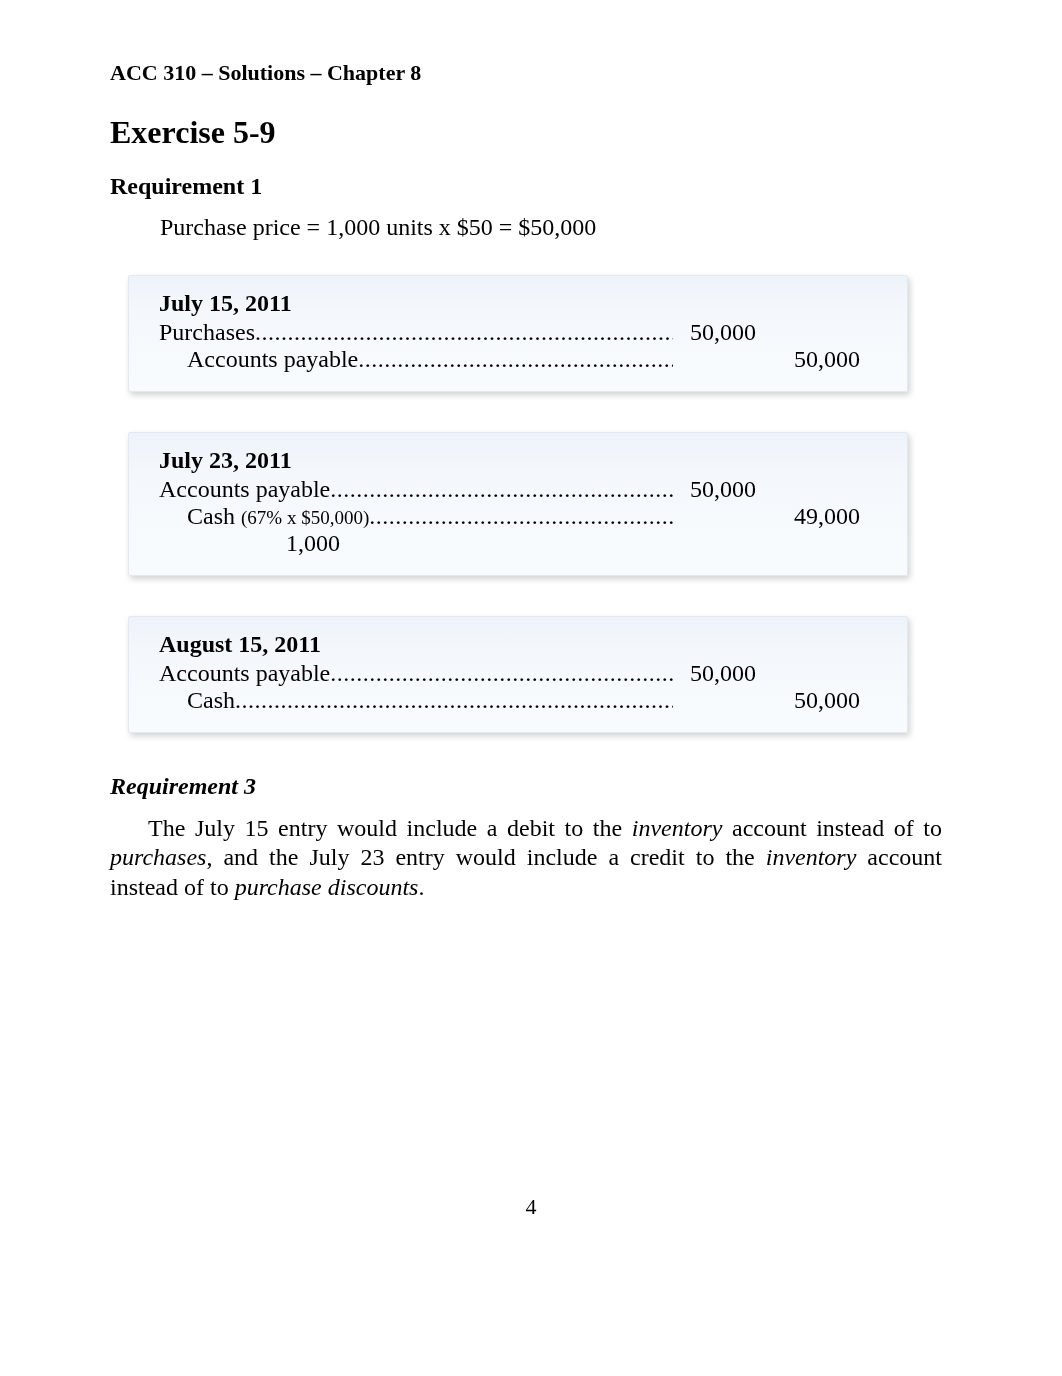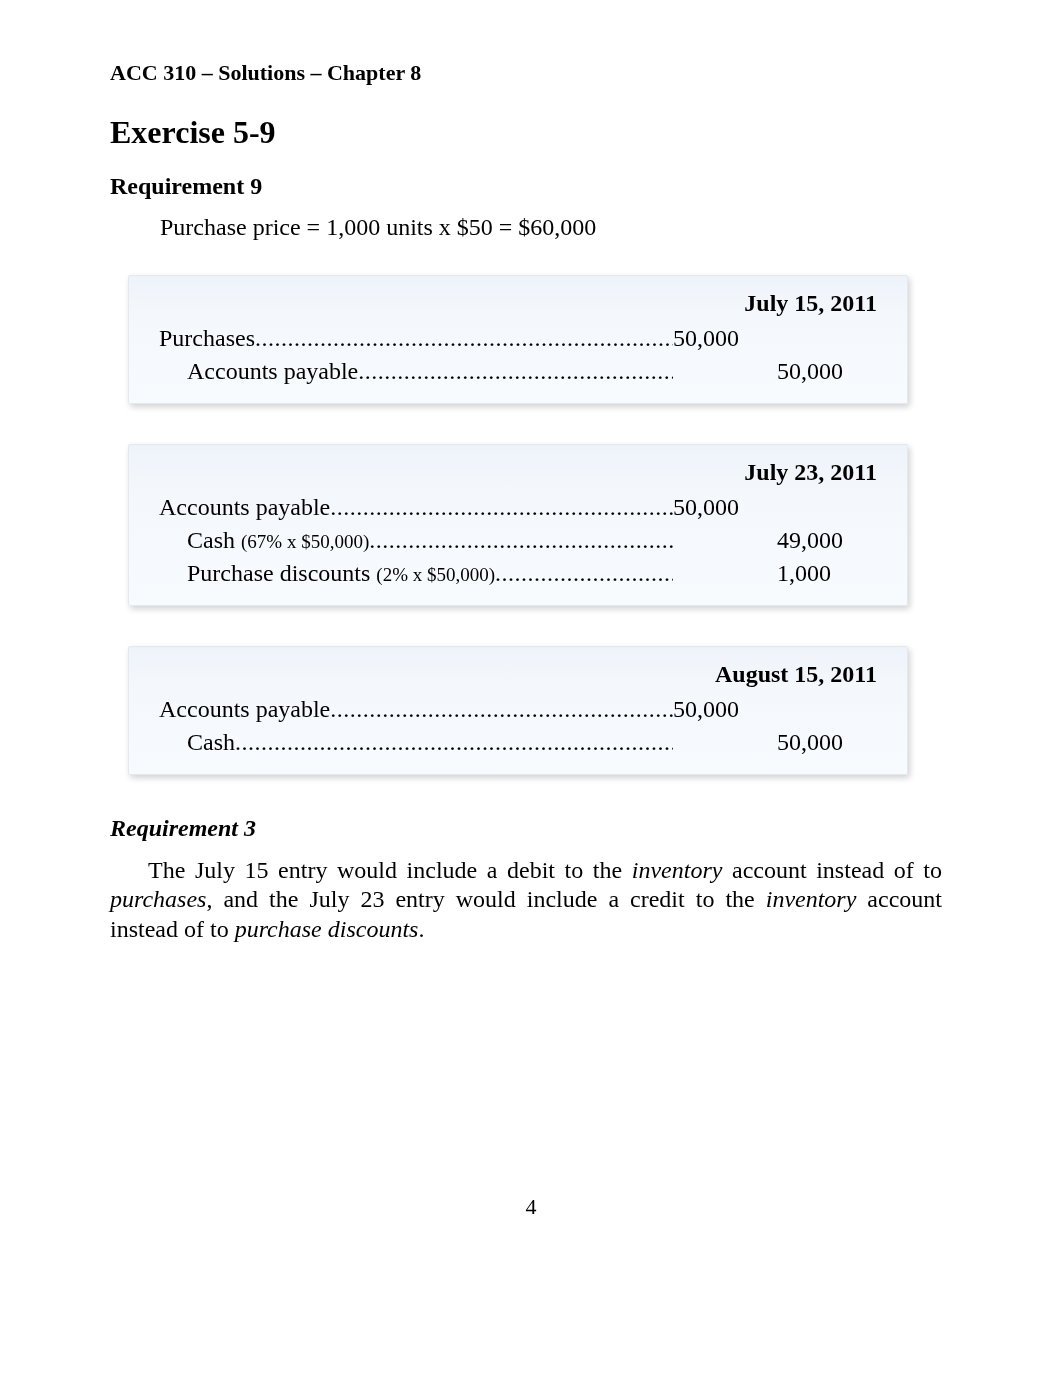--- a/index.html
+++ b/index.html
@@ -43,44 +43,42 @@
     box-shadow: 2px 3px 6px rgba(0,0,0,0.18);
     padding: 14px 30px 18px 30px;
     margin: 0 0 40px 18px;
     width: 780px;
     box-sizing: border-box;
     font-size: 24px;
   }
   .date-line {
     font-weight: bold;
     margin-bottom: 2px;
-    text-align: right;
   }
   .je-row {
     display: flex;
     align-items: baseline;
   }
   .je-row .acct {
     flex: 1 1 auto;
     overflow: hidden;
     white-space: nowrap;
     position: relative;
   }
   .je-row .acct .dots {
     display: inline-block;
   }
   .je-row .acct .dots::after {
     content: " ..................................................................................................................................";
     letter-spacing: 0.5px;
   }
   .je-row .dr, .je-row .cr {
     width: 100px;
-    text-align: left;
+    text-align: center;
     flex: 0 0 auto;
-    margin-top: 6px;
   }
   .je-row .dr { margin-right: 4px; }
   .indent .acct-label { padding-left: 28px; }
   .small-note { font-size: 19px; }
   .req2-block { margin-top: 6px; margin-bottom: 14px; }
   .req3-block { margin-top: 6px; font-style: italic; }
   .body-text {
     font-size: 24px;
     text-align: justify;
     line-height: 1.22;
@@ -102,22 +100,22 @@
 </style>
 </head>
 <body>
 
 <div class="page">
 
   <div class="header">ACC 310 – Solutions – Chapter 8</div>
 
   <div class="exercise-title">Exercise 5-9</div>
 
-  <div class="req-title">Requirement 9</div>
-  <div class="calc-line">Purchase price   =  1,000 units x $50  =  $60,000</div>
+  <div class="req-title">Requirement 1</div>
+  <div class="calc-line">Purchase price   =  1,000 units x $50  =  $50,000</div>
 
   <div class="entry-box">
     <div class="date-line">July 15, 2011</div>
     <div class="je-row">
       <div class="acct"><span class="acct-label">Purchases</span><span class="dots"></span></div>
       <div class="dr">50,000</div>
       <div class="cr"></div>
     </div>
     <div class="je-row indent">
       <div class="acct"><span class="acct-label">Accounts payable</span><span class="dots"></span></div>
@@ -132,21 +130,20 @@
       <div class="acct"><span class="acct-label">Accounts payable</span><span class="dots"></span></div>
       <div class="dr">50,000</div>
       <div class="cr"></div>
     </div>
     <div class="je-row indent">
       <div class="acct"><span class="acct-label">Cash</span> <span class="small-note">(67% x $50,000)</span><span class="dots"></span></div>
       <div class="dr"></div>
       <div class="cr">49,000</div>
     </div>
     <div class="je-row indent">
-      <div class="acct"><span class="acct-label">Purchase discounts</span> <span class="small-note">(2% x $50,000)</span><span class="dots"></span></div>
       <div class="dr"></div>
       <div class="cr">1,000</div>
     </div>
   </div>
 
 
   <div class="entry-box">
     <div class="date-line">August 15, 2011</div>
     <div class="je-row">
       <div class="acct"><span class="acct-label">Accounts payable</span><span class="dots"></span></div>

